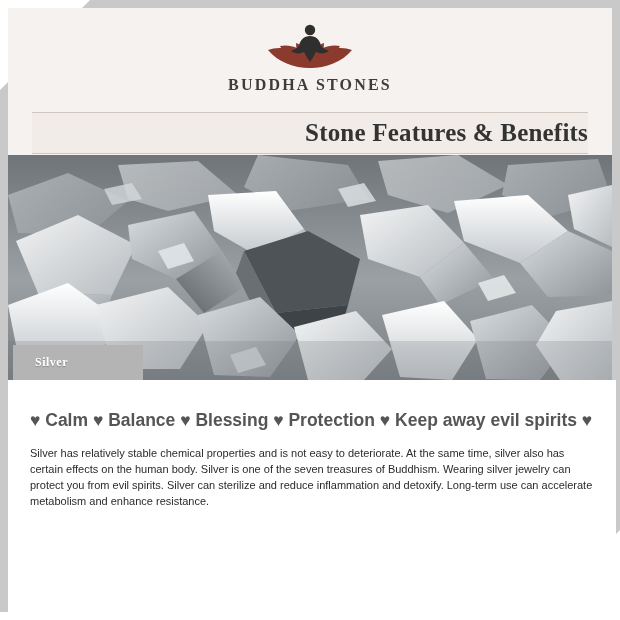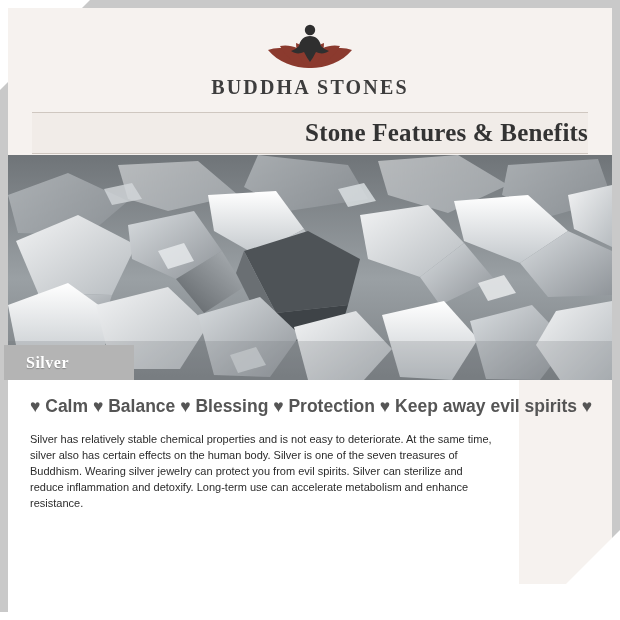--- a/index.html
+++ b/index.html
@@ -74,21 +74,21 @@
     padding-top: 10px;
     box-sizing: border-box;
   }
   .logo-mark {
     width: 92px;
     height: 56px;
     display: block;
   }
   .brand {
     margin-top: 2px;
-    font-size: 20px;
+    font-size: 16px;
     letter-spacing: 2.2px;
     color: #3d3d3d;
     font-weight: bold;
     font-family: "Liberation Serif", serif;
   }
 
   
   .title-band {
     position: absolute;
     left: 32px;
@@ -122,47 +122,47 @@
   }
   .hero svg {
     display: block;
     width: 604px;
     height: 225px;
   }
 
   
   .stone-label {
     position: absolute;
-    left: 4px;
+    left: 13px;
     top: 345px;
     width: 130px;
     height: 35px;
     background: #b4b4b4;
     color: #ffffff;
     display: flex;
     align-items: center;
     padding-left: 22px;
     box-sizing: border-box;
-    font-size: 16px;
+    font-size: 12px;
     font-weight: bold;
     font-family: "Liberation Serif", serif;
     letter-spacing: 0.5px;
     text-shadow: 0 1px 1px rgba(0,0,0,0.25);
   }
 
   
   .panel {
     position: absolute;
     left: 8px;
     top: 380px;
-    width: 511px;
+    width: 608px;
     height: 204px;
     background: #ffffff;
     box-sizing: border-box;
-    padding: 16px 22px 0 22px;
+    padding: 30px 22px 0 22px;
   }
   .keywords {
     font-size: 17.5px;
     font-weight: bold;
     color: #555555;
     line-height: 1.2;
     white-space: nowrap;
     font-family: "Liberation Sans", sans-serif;
   }
   .desc {

